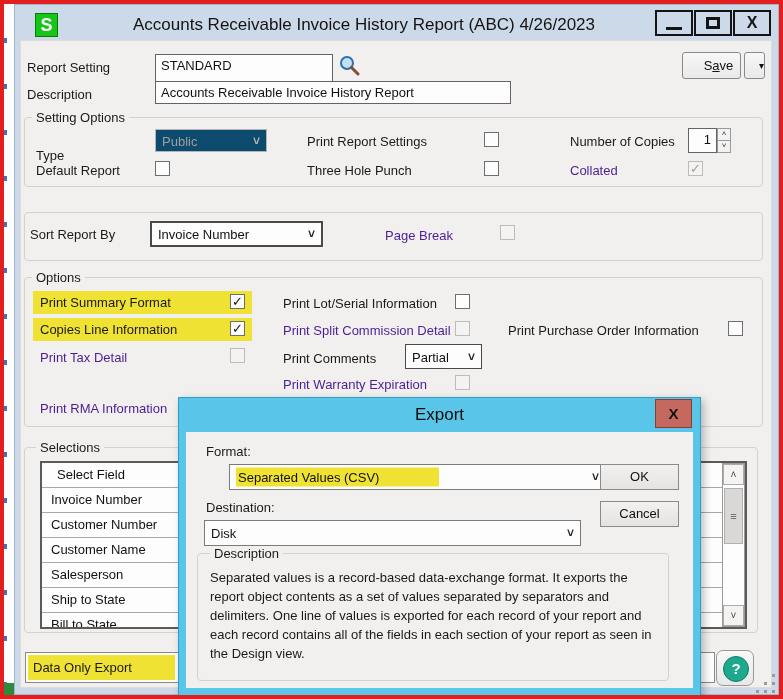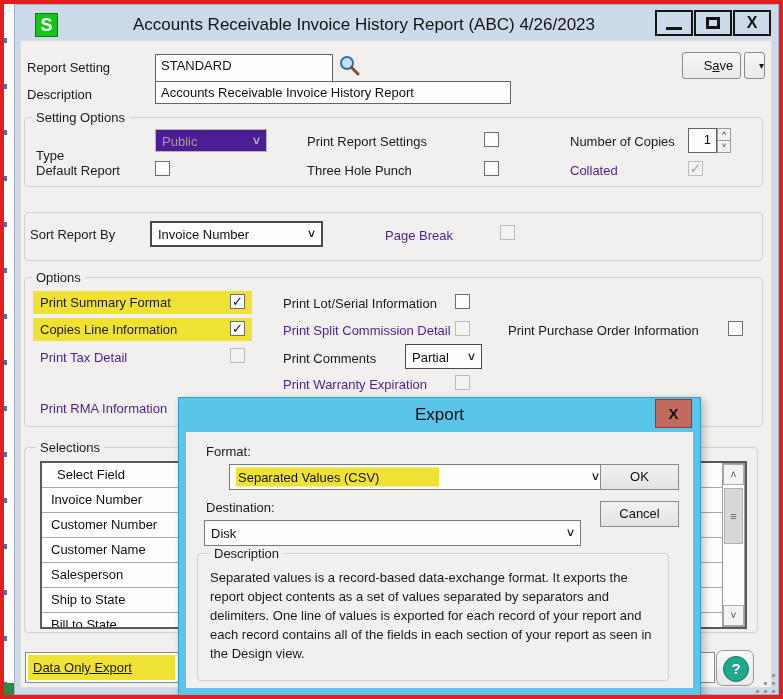--- a/index.html
+++ b/index.html
@@ -39,21 +39,21 @@
   .btn { background:linear-gradient(#f7f7f7,#e9e9e9); border:1px solid #8a8a8a; border-radius:3px;
     font-size:13px; color:#111; text-align:center;padding-left:14px; }
   .btn .mn { text-decoration:underline; }
 
   .group { border:1px solid #d4d2cd; border-radius:4px; }
   .group-label { font-size:13px; color:#1a1a1a; background:#f1f0ee; padding:0 4px; white-space:nowrap; }
 
   .combo { background:#fdfdfd; border:1px solid #4a4a4a; font-size:13px; color:#111; }
   .combo .val { position:absolute; left:6px; top:50%; transform:translateY(-50%); white-space:nowrap; }
   .combo .chev { position:absolute; right:6px; top:50%; transform:translateY(-50%); font-size:12px; font-weight:bold; color:#222; }
-  .combo.dis { background:#4c1d95; border-color:#b5b5b5; }
+  .combo.dis { background:#0c4a6e; border-color:#b5b5b5; }
   .combo.dis .val { color:#9f9f9f; }
   .combo.dis .chev { color:#b5b5b5; }
 
   .cb { width:15px; height:15px; background:#fdfdfd; border:1px solid #6e6e6e; text-align:center; }
   .cb .mark { display:block; font-size:13px; font-weight:bold; line-height:13px; color:#111; }
   .cb.dis { background:#f4f3f2; border-color:#bcbcbc; }
   .cb.dis .mark { color:#a0a0a0; }
 
   .hl { background:#f0e232; }
 
@@ -218,21 +218,21 @@
   <div class="abs col-sep" style="left:690px;top:462px;height:166px;"></div>
 
   <div class="abs sb" style="left:722px;top:463px;width:23px;height:164px;">
     <div class="sb-btn" style="top:0;"><span>˄</span></div>
     <div class="sb-thumb" style="top:24px;height:56px;line-height:54px;"><span>≡</span></div>
     <div class="sb-btn" style="bottom:0;top:auto;"><span>˅</span></div>
   </div>
 
   <div class="abs" style="left:25px;top:652px;width:690px;height:31px;background:#fdfdfd;border:1px solid #8a8a8a;"></div>
   <div class="abs hl" style="left:28px;top:655px;width:147px;height:25px;">
-    <span class="lbl" style="position:absolute;left:5px;top:5px;text-decoration:underline;">Data Only Export</span>
+    <span class="lbl" style="position:absolute;left:5px;top:5px;">Data Only Export</span>
   </div>
   <div class="abs help-btn" style="left:716px;top:650px;">
     <div class="help-circle">?</div>
   </div>
   <div class="abs grip-dot" style="left:756px;top:690px;"></div>
 
   <div class="abs dialog">
     <div class="dialog-title">Export</div>
     <div class="dialog-close">X</div>
     <div class="dialog-body">

